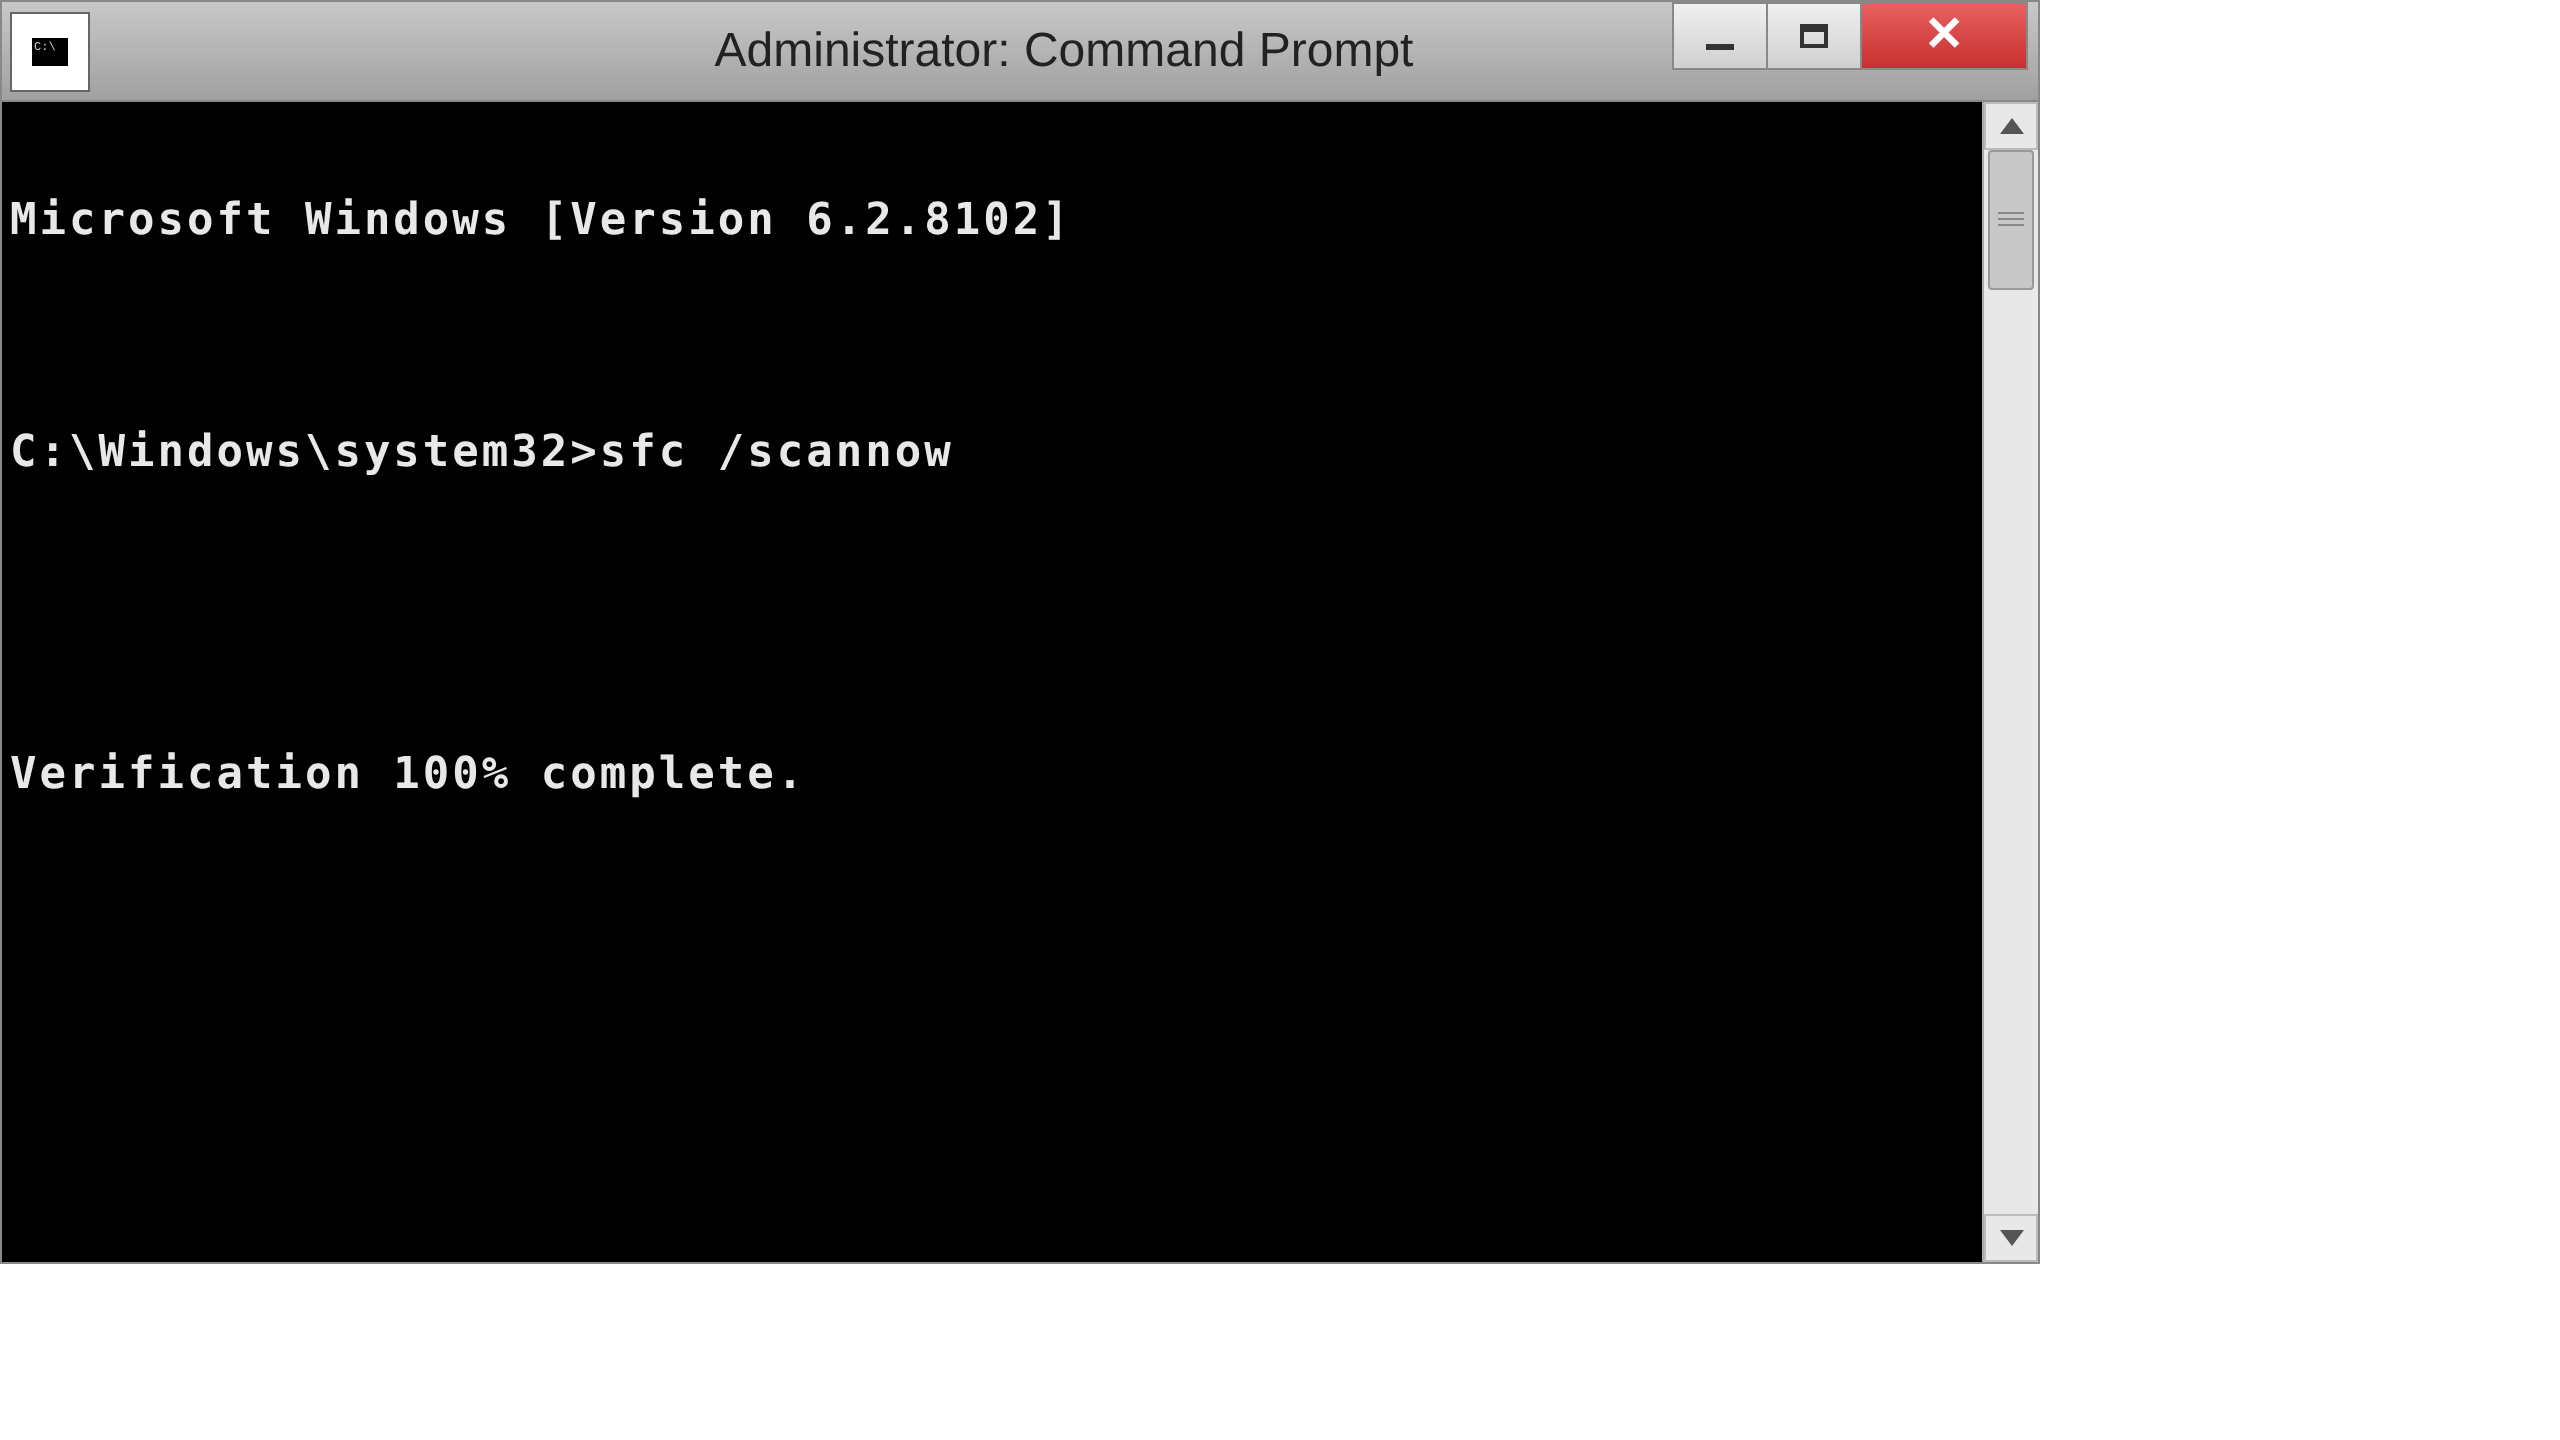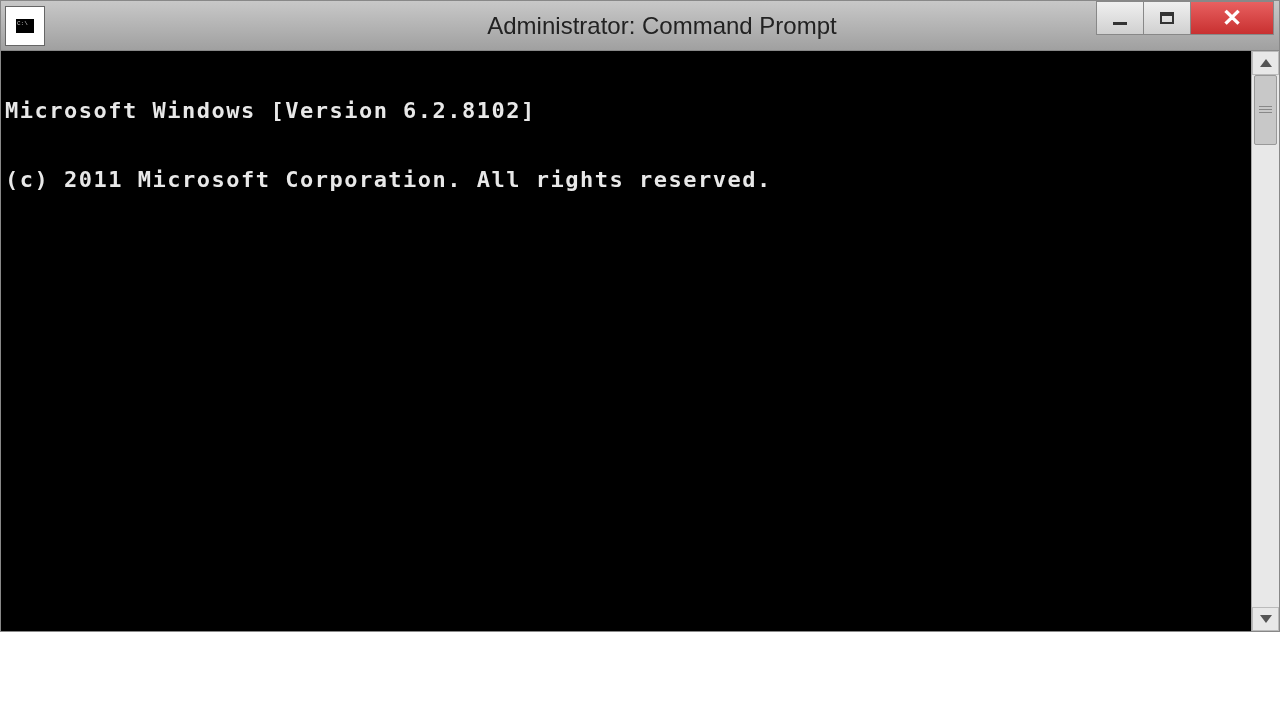--- a/index.html
+++ b/index.html
@@ -10,21 +10,21 @@
     body {
       background: #ffffff;
       font-family: 'Consolas', 'Courier New', monospace;
       width: 1280px;
       height: 720px;
       overflow: hidden;
     }
     .window {
       border: 1px solid #888;
       background: #14b8a6;
-      width: 1280px;
+      width: 1020px;
       position: relative;
     }
     .titlebar {
       background: linear-gradient(to bottom, #c8c8c8, #a0a0a0);
       height: 50px;
       display: flex;
       align-items: center;
       position: relative;
       border-bottom: 1px solid #888;
     }
@@ -201,24 +201,25 @@
       </div>
       <div class="ctrl-btn close">
         <span class="close-icon">✕</span>
       </div>
     </div>
   </div>
 
   <div class="client-area">
     <div class="console">
       <span class="line">Microsoft Windows [Version 6.2.8102]</span>
-      <span class="line">(c) 2011 Microsoft Corporation. All rights reserved.</span>
-      <span class="line"></span>
-      <span class="line"></span>
-      <span class="line"></span>
+      <span class="line"></span>
+      <span class="line">C:\Windows\system32&gt;sfc /scannow</span>
+      <span class="line"></span>
+      <span class="line"></span>
+      <span class="line">Verification 100% complete.</span>
       <span class="line"></span>
       
       
       
       
       <span class="line"></span>
       
     </div>
 
     <div class="scrollbar">

